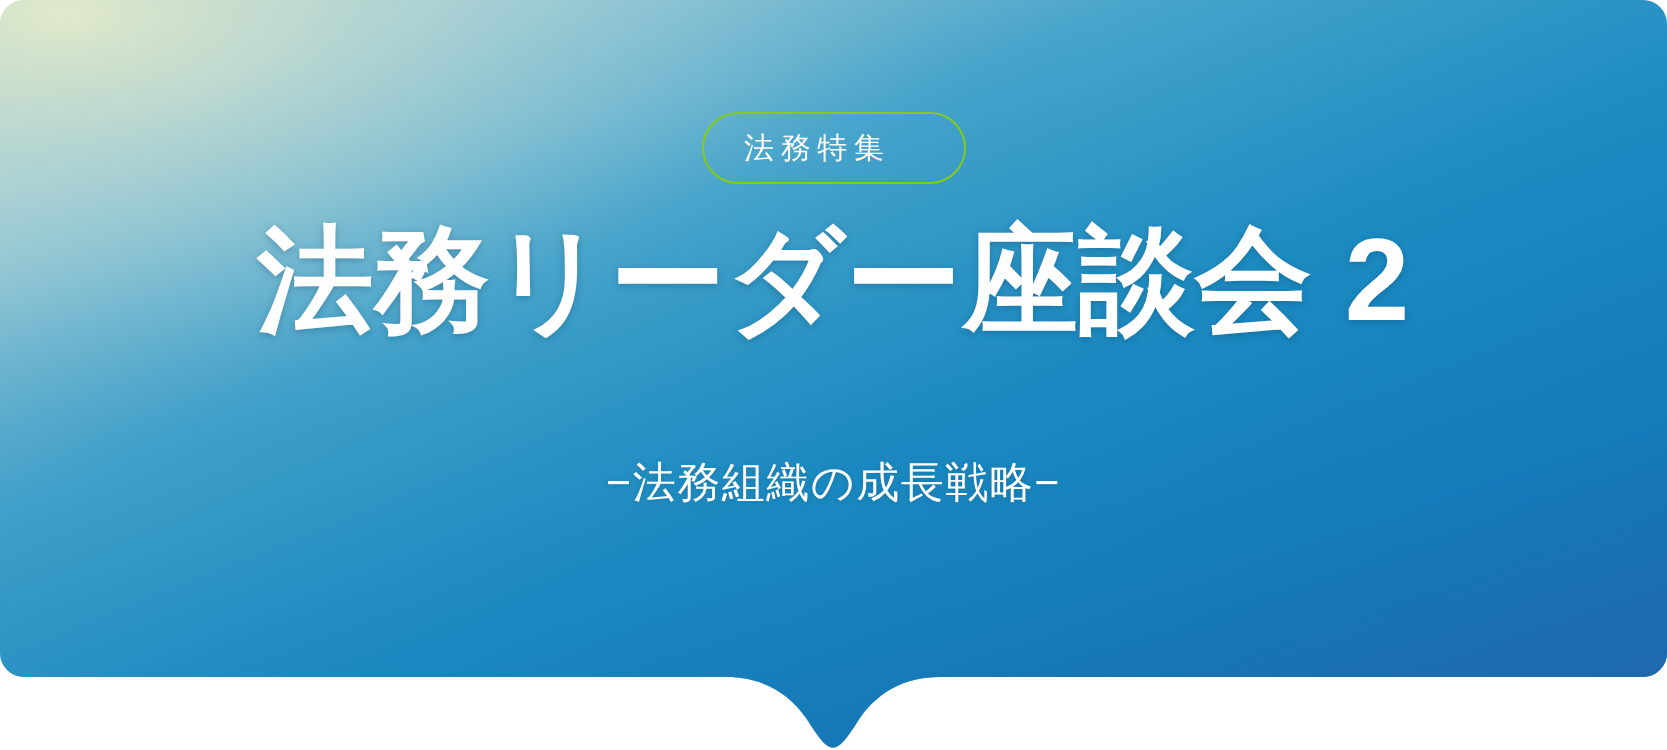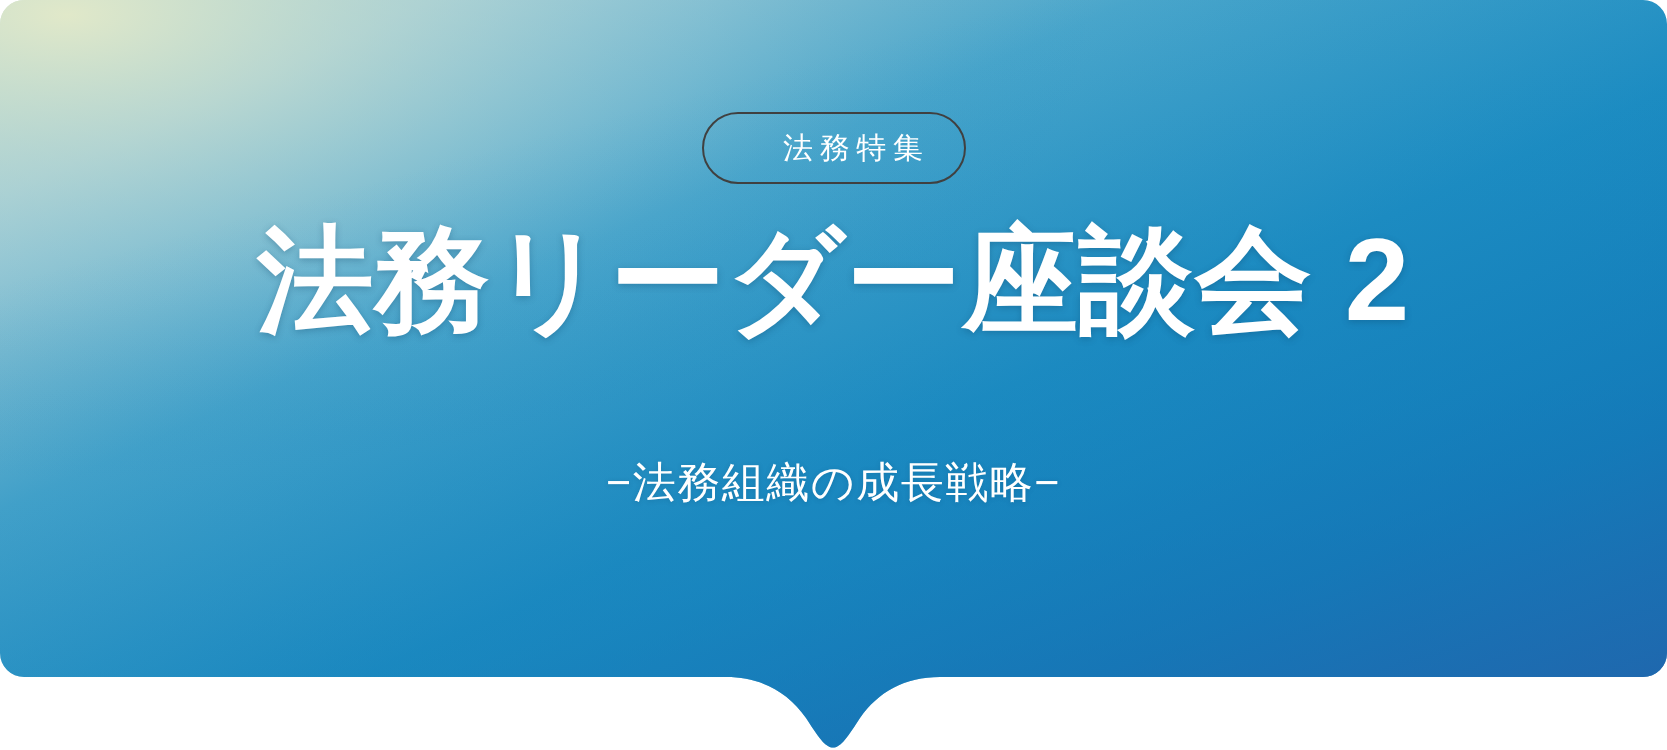--- a/index.html
+++ b/index.html
@@ -43,25 +43,25 @@
     pointer-events: none;
   }
   #banner-content > * { pointer-events: auto; }
 
   
   .badge {
     margin-top: 112px;
     height: 72px;
     min-width: 264px;
     box-sizing: border-box;
-    border: 2px solid #404040;
+    border: 2px solid #84cc16;
     border-radius: 36px;
     display: flex;
     align-items: center;
-    justify-content: flex-end;
+    justify-content: flex-start;
     padding: 0 34px;
   }
   .badge-label {
     color: #ffffff;
     font-size: 30px;
     font-weight: 500;
     letter-spacing: 0.22em;
     text-indent: 0.22em;
     line-height: 1;
     white-space: nowrap;

